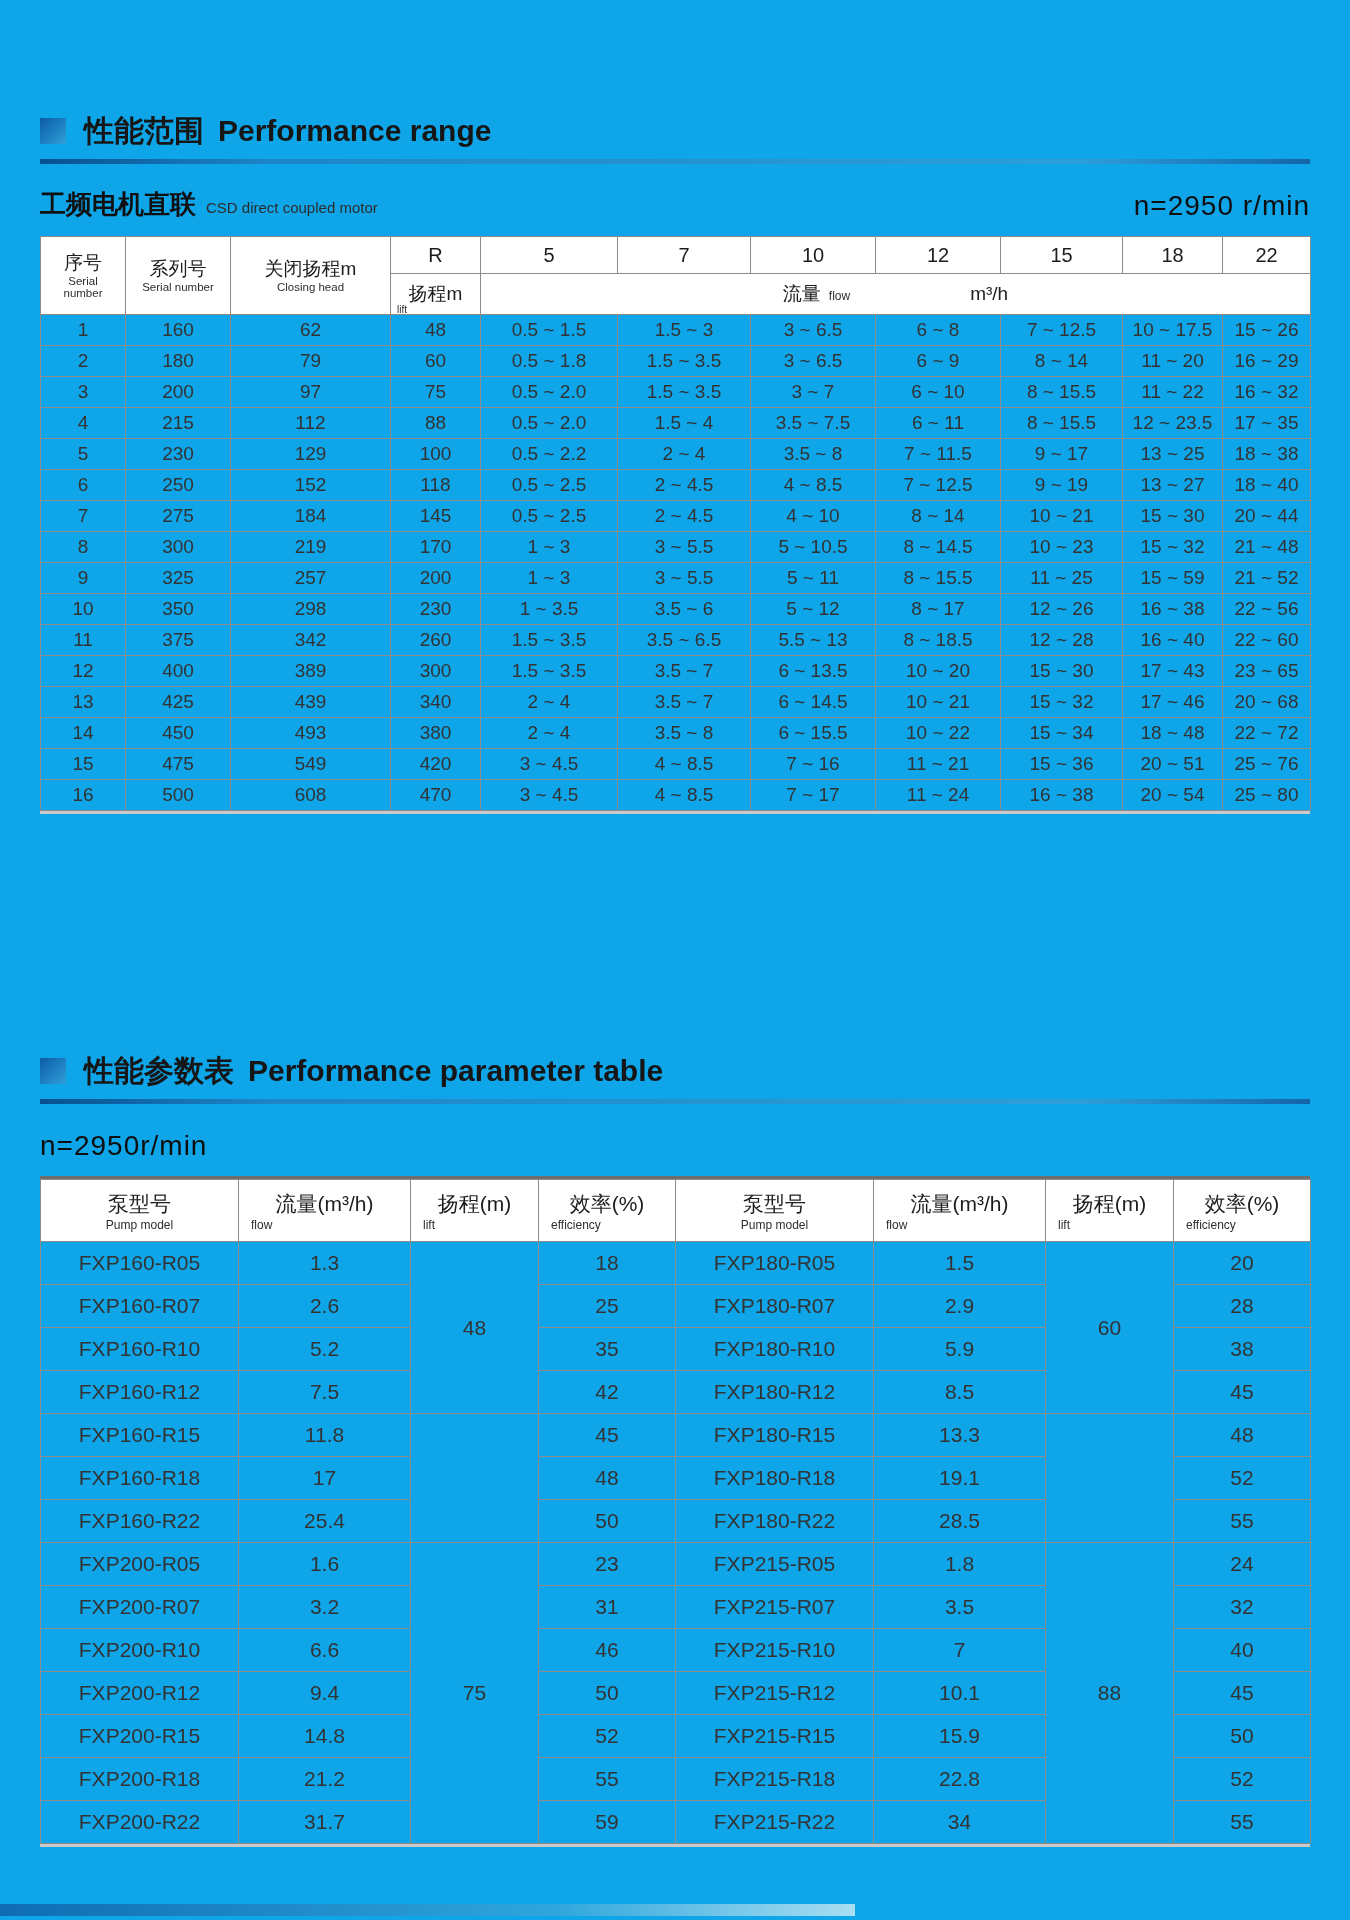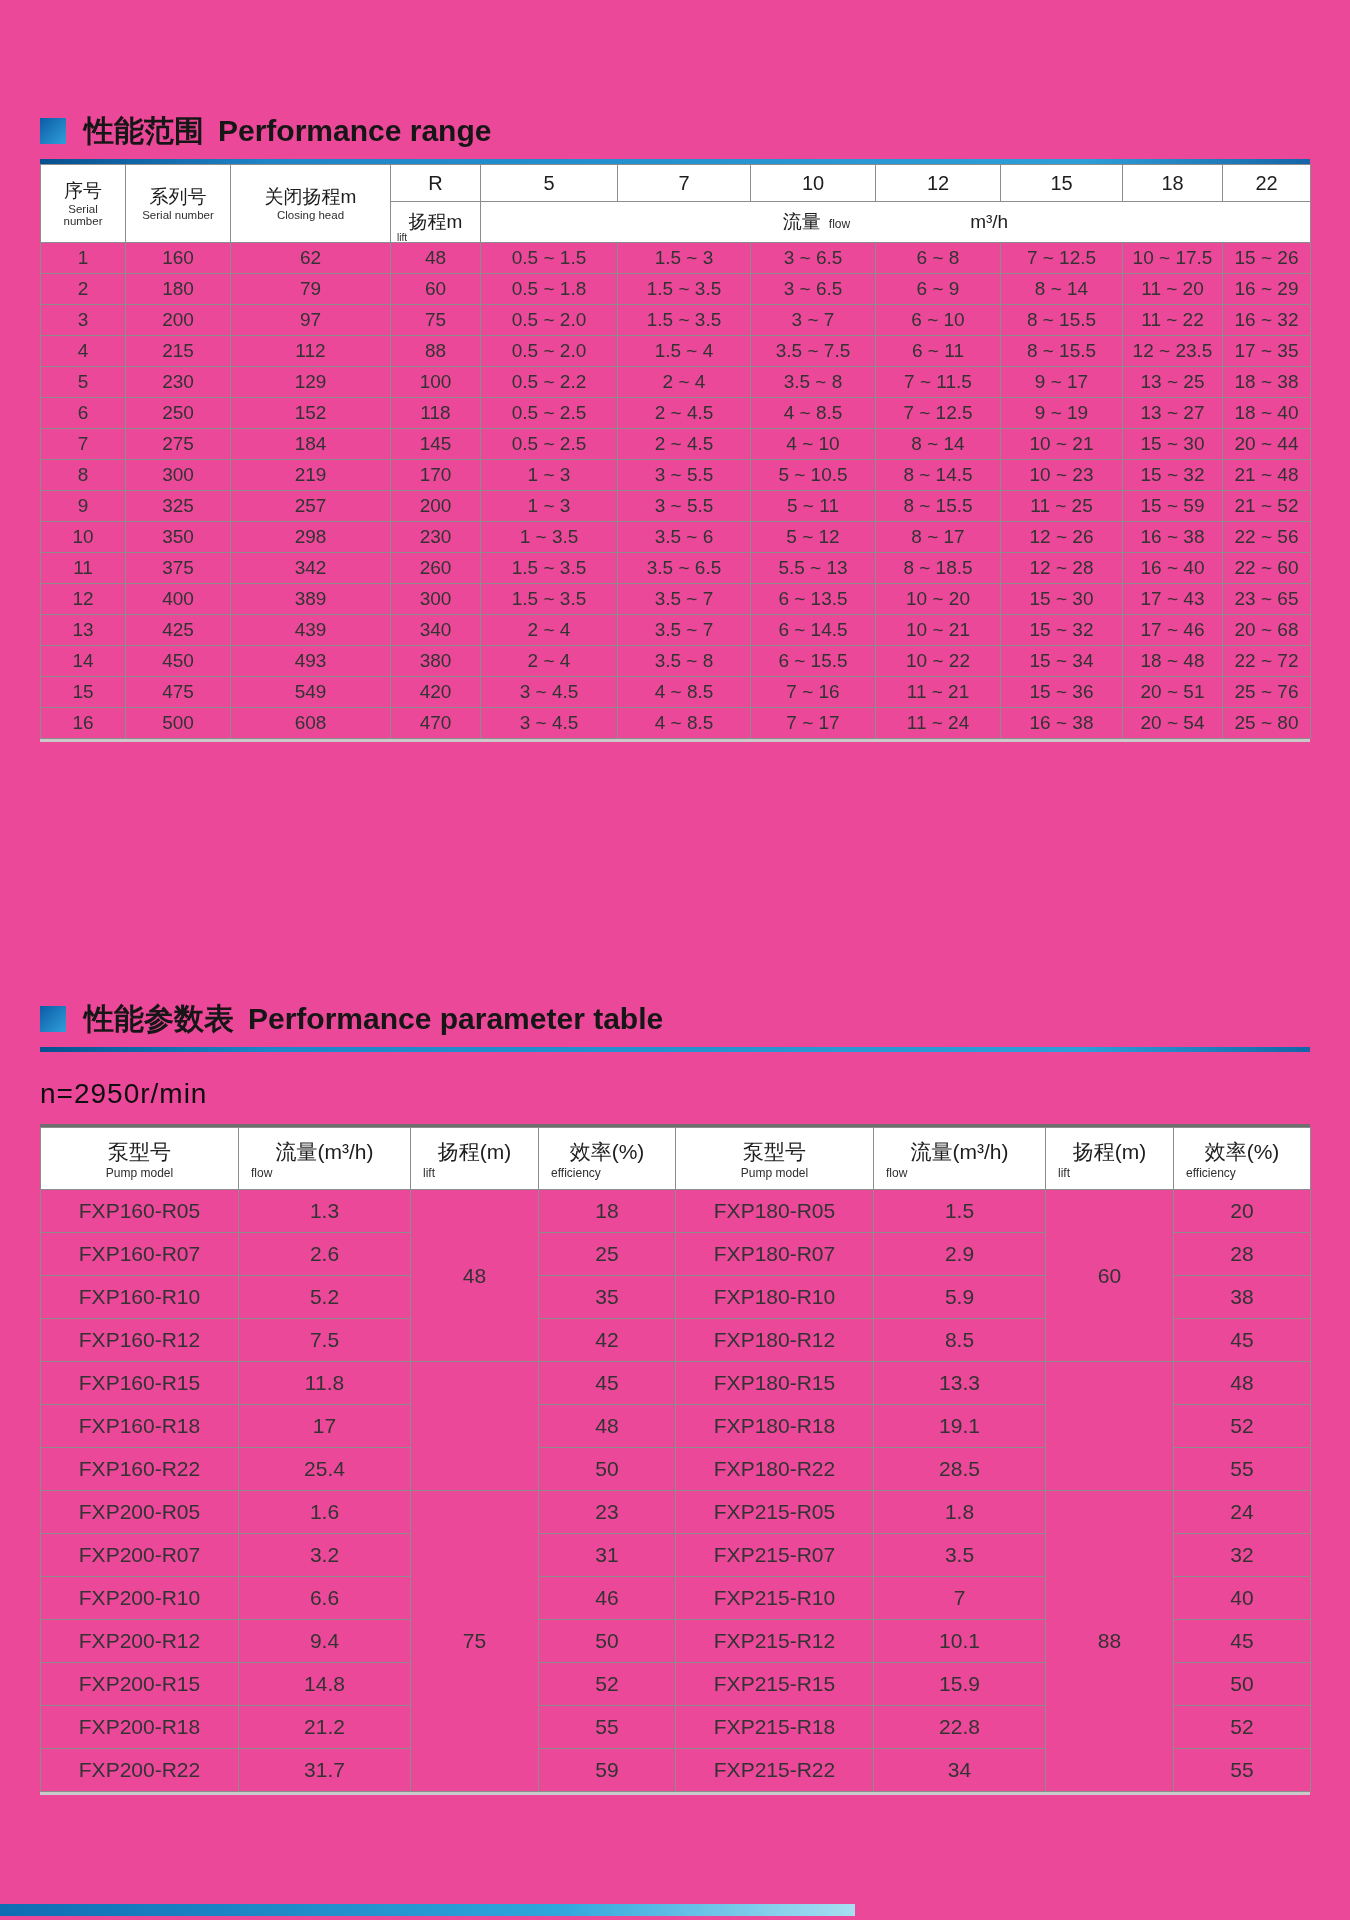--- a/index.html
+++ b/index.html
@@ -1,20 +1,20 @@
 <!DOCTYPE html>
 <html><head>
 <meta charset="utf-8">
 <style>
   html,body{margin:0;padding:0;background:#ffffff;}
-  .page{position:relative;width:1350px;height:1920px;background:#ec4899;overflow:hidden;
+  .page{position:relative;width:1350px;height:1920px;background:#0ea5e9;overflow:hidden;
         font-family:"Liberation Sans","DejaVu Sans",sans-serif;color:#222;}
   .sec{position:absolute;left:40px;width:1270px;}
   #sec1{top:112px;}
-  #sec2{top:1000px;}
+  #sec2{top:1052px;}
 
   .sec-head{display:flex;align-items:center;gap:18px;height:38px;}
   .bullet{width:26px;height:26px;background:linear-gradient(135deg,#0c5ca6,#2f9fd9);flex:0 0 auto;}
   .sec-title{font-size:30px;font-weight:bold;color:#161616;display:flex;gap:14px;white-space:nowrap;align-items:baseline;}
   .rule{height:5px;margin-top:9px;background:linear-gradient(90deg,#07508f,#1d85c8 18%,#2d9fd8 82%,#1565a8);}
 
   .sub{display:flex;align-items:flex-end;justify-content:space-between;margin-top:20px;margin-bottom:14px;min-height:38px;}
   .sub-left{display:flex;align-items:baseline;}
   .sub-zh{font-size:26px;font-weight:bold;color:#101010;}
   .sub-en{font-size:15px;color:#2c2c2c;margin-left:10px;}
@@ -63,20 +63,27 @@
   <div class="sec" id="sec1">
     <div class="sec-head">
       <span class="bullet"></span>
       <div class="sec-title">
         <span>性能范围</span>
         <span>Performance range</span>
       </div>
     </div>
     <div class="rule"></div>
 
+    <div class="sub">
+      <div class="sub-left">
+        <span class="sub-zh">工频电机直联</span>
+        <span class="sub-en">CSD direct coupled motor</span>
+      </div>
+      <div class="speed">n=2950 r/min</div>
+    </div>
 
     <div class="twrap1">
       <table id="t1">
         <colgroup>
           <col style="width:85px">
             <col style="width:105px">
             <col style="width:160px">
             <col style="width:90px">
           <col style="width:137px">
             <col style="width:133px">

